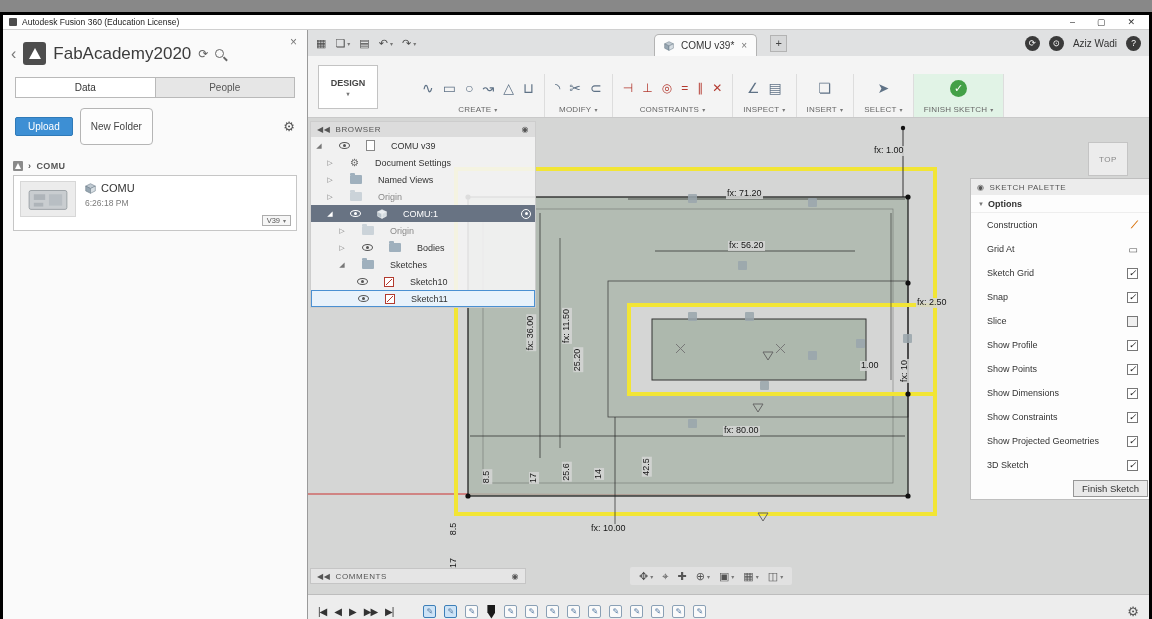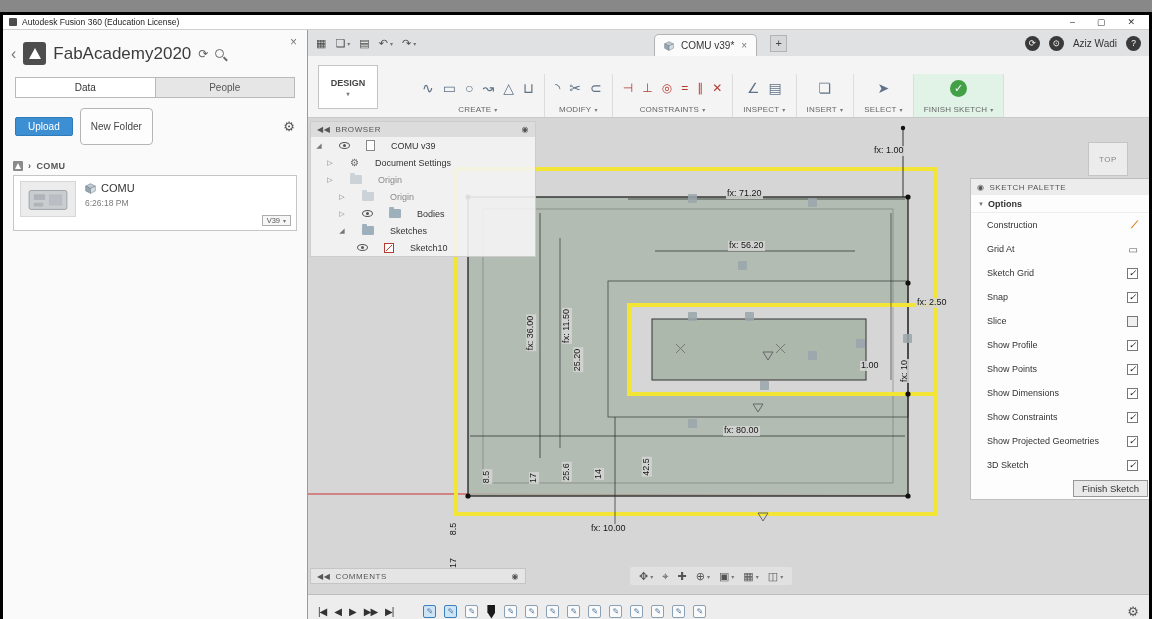--- a/index.html
+++ b/index.html
@@ -415,24 +415,40 @@
             <span class="tri">◢</span>
             <span class="eye"></span>
             <span class="docic"></span>
             <span>COMU v39</span>
           </div>
           <div class="trow d1">
             <span class="tri">▷</span>
             <span class="gear-s">⚙</span>
             <span>Document Settings</span>
           </div>
+          <div class="trow d1">
+            <span class="tri">▷</span>
+            <span class="fold"></span>
+            <span>Named Views</span>
+          </div>
           <div class="trow d1" style="color:#8a8a8a">
             <span class="tri">▷</span>
             <span class="fold dim2"></span>
             <span>Origin</span>
+          </div>
+          <div class="trow d1 sel">
+            <span class="tri" style="color:#fff">◢</span>
+            <span class="eye w"></span>
+            <svg width="10" height="10" viewBox="0 0 16 16">
+              <path d="M8 1 15 4.5 8 8 1 4.5Z" fill="#e8edf1" stroke="#fff" stroke-width="0.8"></path>
+              <path d="M1 4.5 8 8v7L1 11.5Z" fill="#b9c4cc" stroke="#fff" stroke-width="0.8"></path>
+              <path d="M15 4.5 8 8v7l7-3.5Z" fill="#d4dce1" stroke="#fff" stroke-width="0.8"></path>
+            </svg>
+            <span>COMU:1</span>
+            <span class="radio"></span>
           </div>
           <div class="trow d2" style="color:#8a8a8a">
             <span class="tri">▷</span>
             <span class="fold dim2"></span>
             <span>Origin</span>
           </div>
           <div class="trow d2">
             <span class="tri">▷</span>
             <span class="eye"></span>
             <span class="fold"></span>
@@ -440,20 +456,25 @@
           </div>
           <div class="trow d2">
             <span class="tri">◢</span>
             <span class="fold"></span>
             <span>Sketches</span>
           </div>
           <div class="trow d3">
             <span class="eye"></span>
             <span class="skic"></span>
             <span>Sketch10</span>
+          </div>
+          <div class="trow d3 hl">
+            <span class="eye"></span>
+            <span class="skic"></span>
+            <span>Sketch11</span>
           </div>
         </div>
 
         <div class="palette">
           <div class="pal-head">
             <span>◉</span>
             <span>SKETCH PALETTE</span>
           </div>
           <div class="pal-opts">
             <i class="caret">▼</i>

